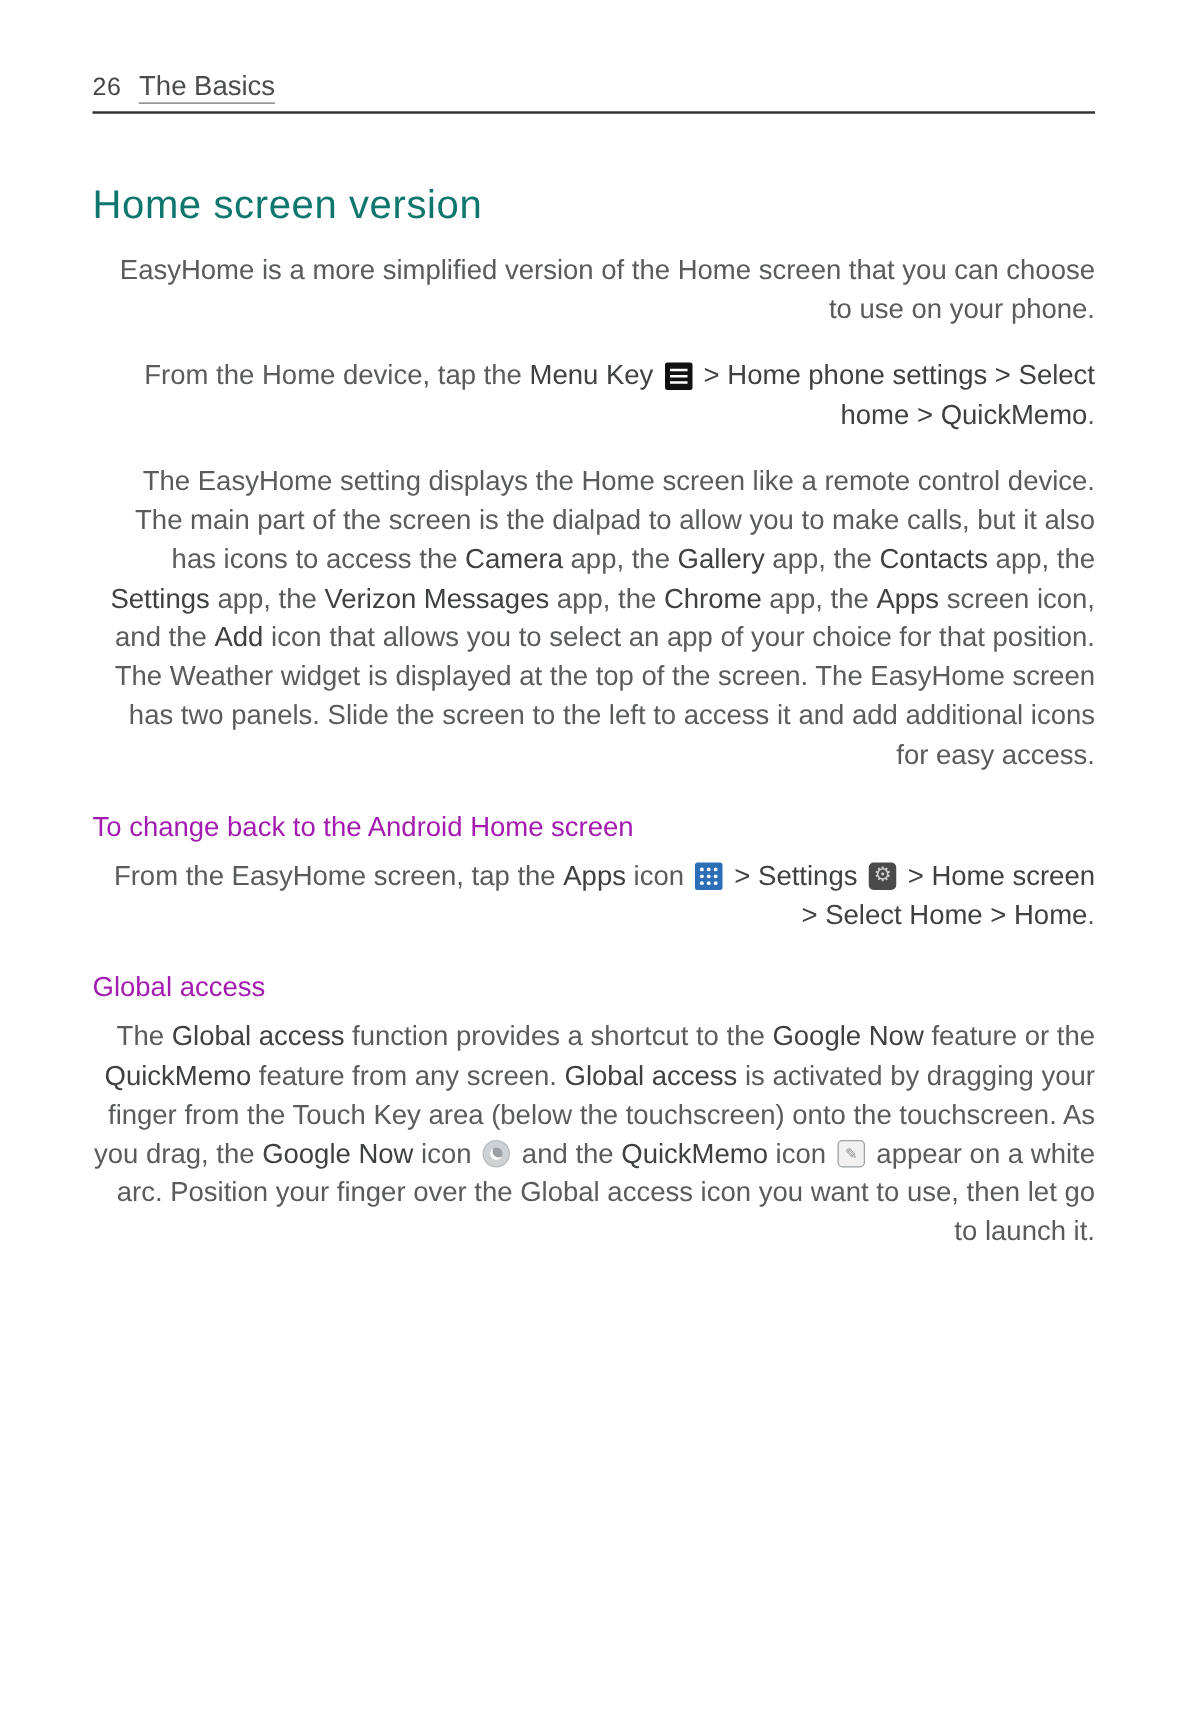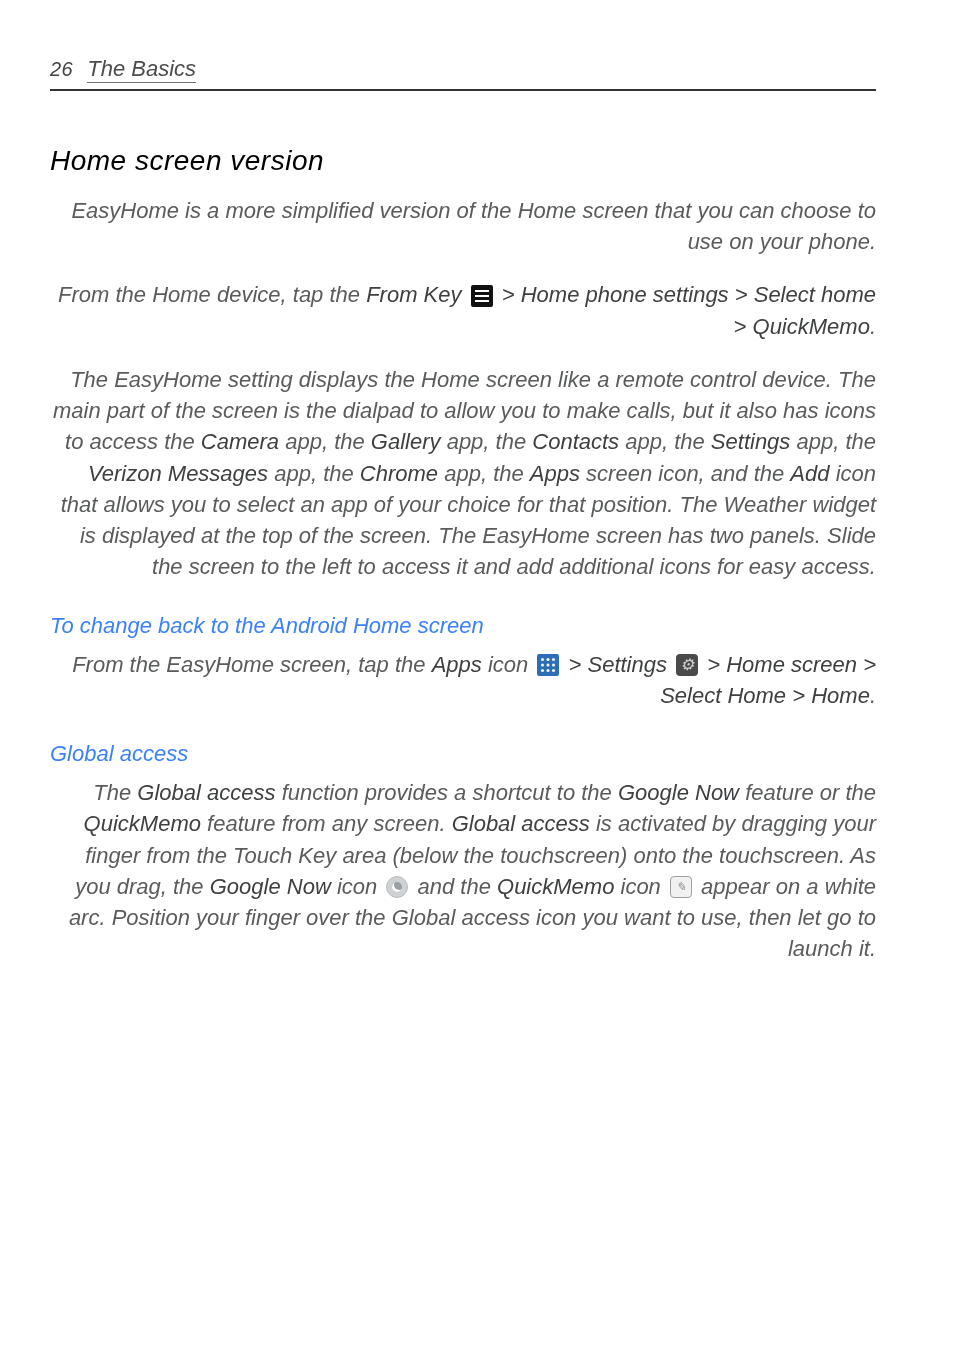--- a/index.html
+++ b/index.html
@@ -7,22 +7,21 @@
     padding: 0;
     width: 954px;
     height: 1372px;
     background: #ffffff;
     font-family: "Helvetica Neue", Helvetica, Arial, sans-serif;
     color: #595b5d;
   }
   .page {
     position: relative;
     box-sizing: border-box;
-    padding: 56px 78px 60px 50px;
-    font-style: italic;
+    padding: 56px 78px 60px 74px;
   }
   .header-line {
     display: flex;
     align-items: baseline;
     gap: 14px;
     border-bottom: 2px solid #333;
     padding-bottom: 6px;
     margin-bottom: 54px;
   }
   .page-number {
@@ -31,28 +30,28 @@
     color: #404244;
     letter-spacing: 0.5px;
   }
   .page-section {
     font-size: 22px;
     color: #4a4c4e;
     font-weight: 400;
     border-bottom: 1px solid #737373;
   }
   .h-level2 {
-    color: #000000;
-    font-size: 28px;
+    color: #0f766e;
+    font-size: 32px;
     font-weight: 500;
     letter-spacing: 0.5px;
     margin-bottom: 18px;
   }
   .h-level3 {
-    color: #3b82f6;
+    color: #a21caf;
     font-size: 22px;
     font-weight: 400;
     margin-top: 30px;
     margin-bottom: 10px;
   }
   p {
     margin: 0 0 22px 0;
     font-size: 22px;
     line-height: 1.42;
     color: #595b5d;
@@ -145,21 +144,21 @@
   <div class="header-line">
     <span class="page-number">26</span>
     <span class="page-section">The Basics</span>
   </div>
 
   <div class="h-level2">Home screen version</div>
 
   <p>EasyHome is a more simplified version of the Home screen that you can choose to use on your phone.</p>
 
   <p>
-    <span>From the Home device, tap the </span><span class="bold-dark">From Key</span>
+    <span>From the Home device, tap the </span><span class="bold-dark">Menu Key</span>
     <span class="ico ico-menu"></span><span class="bold-dark"> &gt; </span><span class="bold-dark">Home phone settings</span><span class="bold-dark"> &gt; </span><span class="bold-dark">Select home</span><span class="bold-dark"> &gt; </span><span class="bold-dark">QuickMemo</span><span>.</span>
   </p>
 
   <p>
     <span>The EasyHome setting displays the Home screen like a remote control device.  The main part of the screen is the dialpad to allow you to make calls, but it also has icons to access the </span><span class="bold-dark">Camera</span><span> app, the </span><span class="bold-dark">Gallery</span><span> app, the </span><span class="bold-dark">Contacts</span><span> app, the </span><span class="bold-dark">Settings</span><span> app, the </span><span class="bold-dark">Verizon Messages</span><span> app, the </span><span class="bold-dark">Chrome</span><span> app, the </span><span class="bold-dark">Apps</span><span> screen icon, and the </span><span class="bold-dark">Add</span><span> icon that allows you to select an app of your choice for that position. The Weather widget is displayed at the top of the screen.  The EasyHome screen has two panels.  Slide the screen to the left to access it and add additional icons for easy access.</span>
   </p>
 
   <div class="h-level3">To change back to the Android Home screen</div>
 
   <p style="margin-bottom:20px;">

